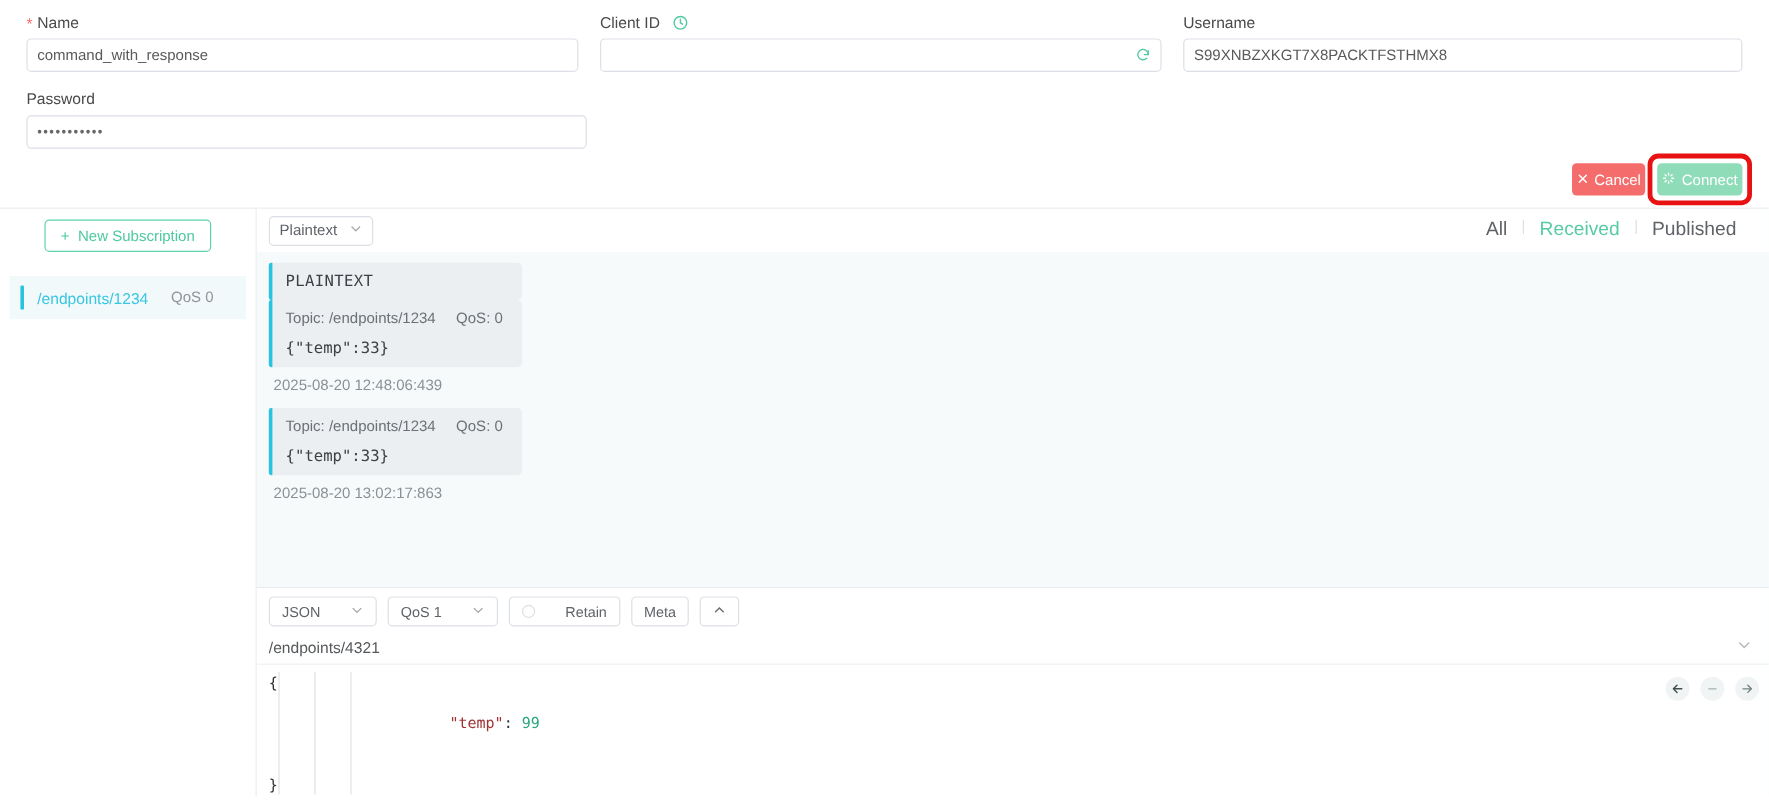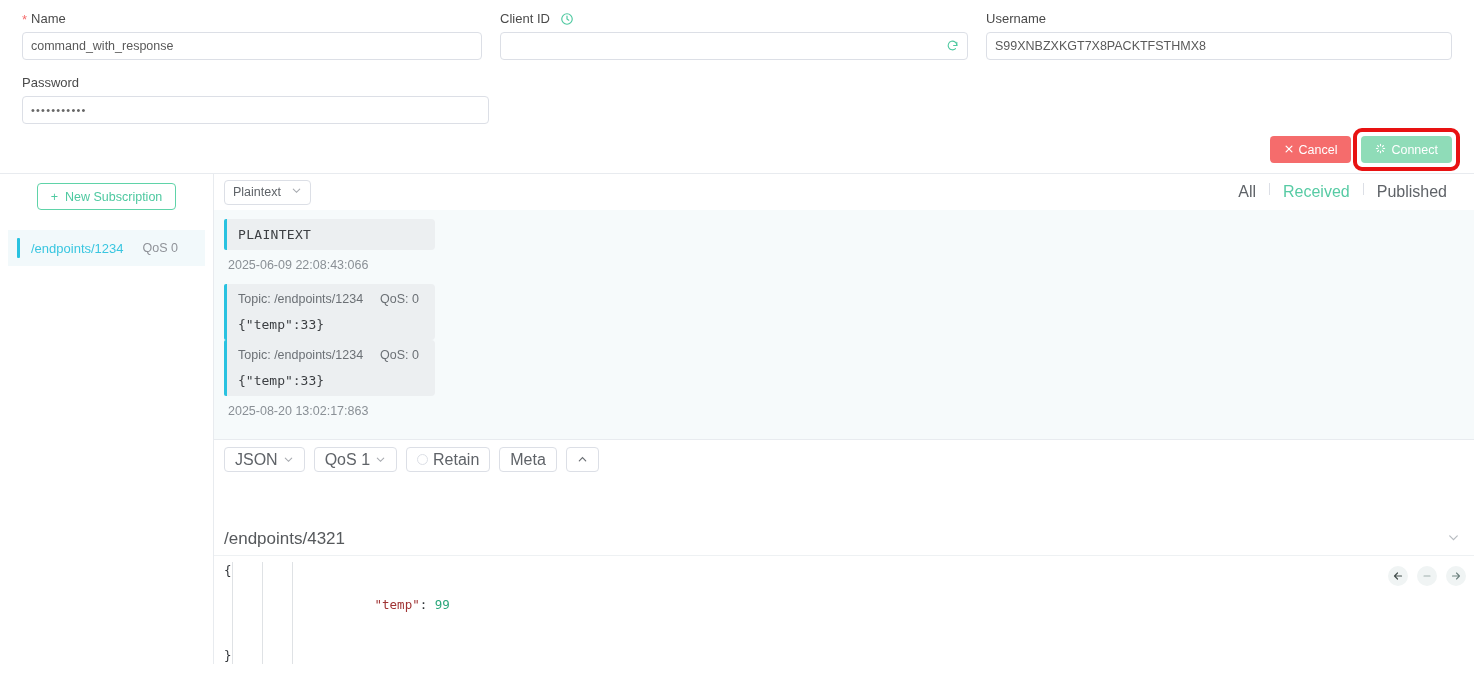--- a/index.html
+++ b/index.html
@@ -91,21 +91,21 @@
   }
   .btn {
     height: 27px;
     border-radius: 4px;
     display: inline-flex;
     align-items: center;
     justify-content: center;
     gap: 5px;
     font-size: 12.5px;
     color: #fff;
-    padding: 0 14px;
+    padding: 0 4px;
     border: none;
     cursor: pointer;
     white-space: nowrap;
   }
   .btn-cancel { background: #f56c6c; }
   .btn-connect { background: #8fdcb8; }
   .btn-connect-wrap {
     position: relative;
     outline: 4px solid #e81212;
     outline-offset: 4px;
@@ -252,41 +252,40 @@
     padding: 7px 10px 7px 10px;
   }
   .pub-btn {
     height: 25px;
     border: 1px solid #dcdfe6;
     border-radius: 4px;
     background: #fff;
     display: inline-flex;
     align-items: center;
     justify-content: center;
-    gap: 5px;
+    gap: 25px;
     padding: 0 10px;
-    font-size: 16px;
+    font-size: 12px;
     color: #5f6368;
     cursor: pointer;
     white-space: nowrap;
     text-align: right;
   }
   .radio-o {
     width: 11px; height: 11px; border-radius: 50%;
     border: 1px solid #dcdfe6; background: #fff;
     flex: 0 0 auto;
   }
   .pub-topic-row {
     display: flex;
     align-items: center;
     justify-content: space-between;
     padding: 2px 14px 6px 10px;
-    font-size: 17px;
+    font-size: 13px;
     color: #56595c;
-    margin-top: 48px;
   }
   .editor {
     flex: 1;
     border-top: 1px solid #eef1f3;
     position: relative;
     padding: 6px 0 0 10px;
     font-family: "DejaVu Sans Mono", monospace;
     font-size: 12.5px;
     line-height: 17px;
     color: #2f3337;
@@ -440,31 +439,31 @@
         <span class="f">Published</span>
       </div>
     </div>
 
     <div class="msg-list">
 
       <div class="msg-block">
         <div class="bubble">
           <div class="bubble-mono">PLAINTEXT</div>
         </div>
-        <div class="ts">2025-06-09 22:08:43:066</div>
       </div>
 
       <div class="msg-block">
         <div class="bubble">
           <div class="bubble-head">
             <span>Topic: /endpoints/1234</span>
             <span>QoS: 0</span>
           </div>
           <div class="bubble-body">{"temp":33}</div>
         </div>
+        <div class="ts">2025-08-20 12:48:06:439</div>
       </div>
 
       <div class="msg-block">
         <div class="bubble">
           <div class="bubble-head">
             <span>Topic: /endpoints/1234</span>
             <span>QoS: 0</span>
           </div>
           <div class="bubble-body">{"temp":33}</div>
         </div>

